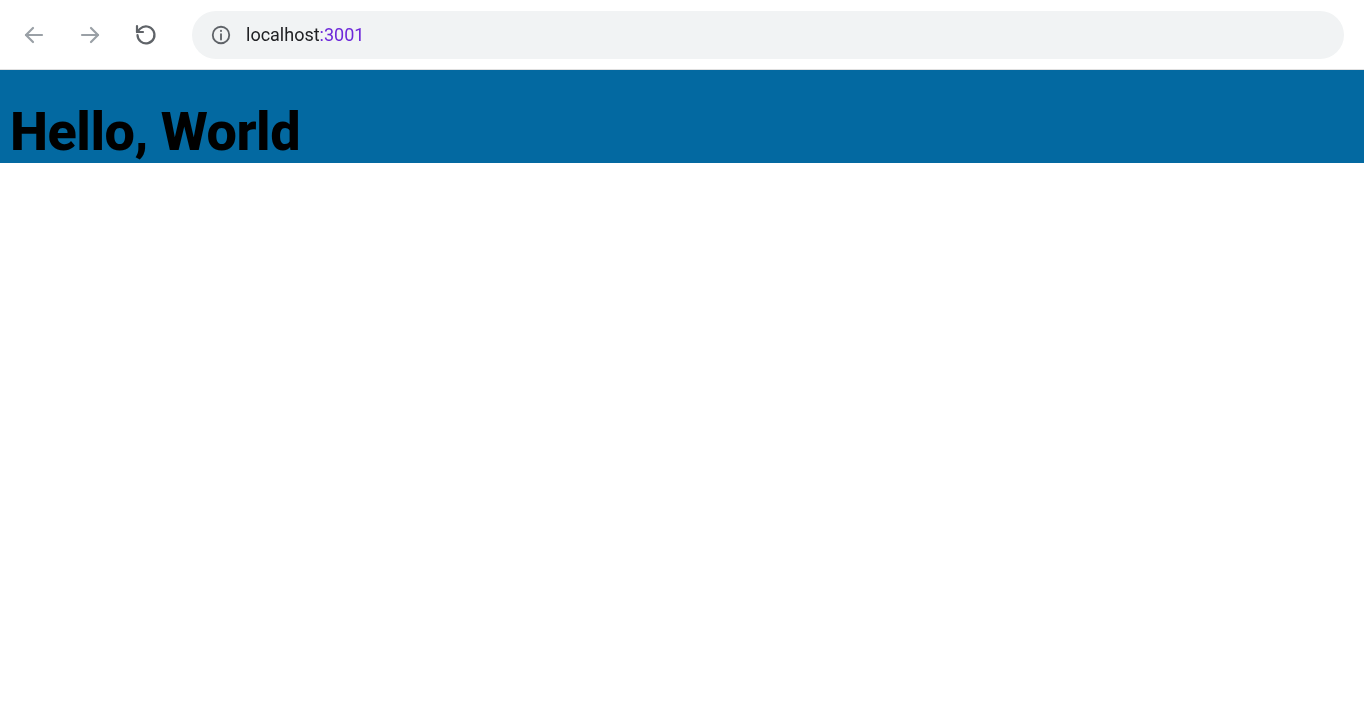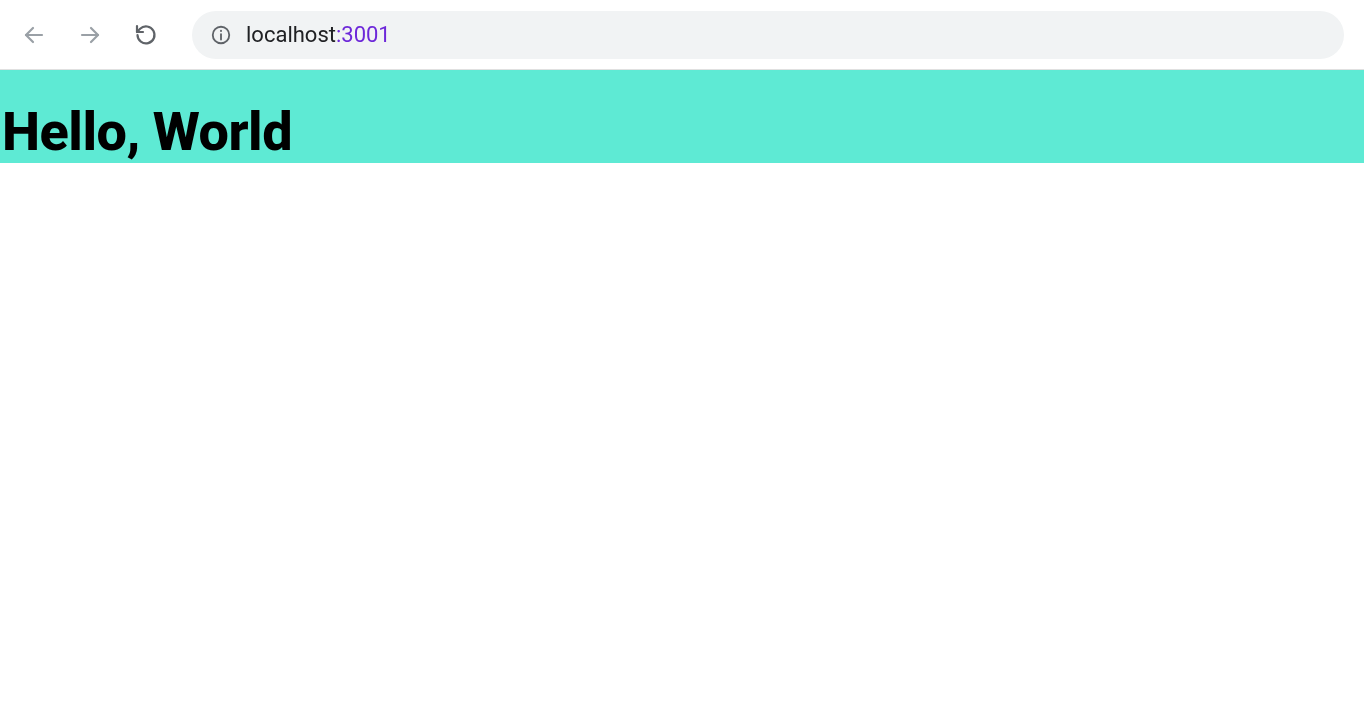--- a/index.html
+++ b/index.html
@@ -57,34 +57,34 @@
       display: flex;
       align-items: center;
       justify-content: center;
       flex-shrink: 0;
     }
     .info-icon svg {
       width: 22px;
       height: 22px;
     }
     .url-text {
-      font-size: 22px;
+      font-size: 18px;
       color: #202124;
       display: flex;
       align-items: baseline;
     }
     .url-host {
       color: #202124;
     }
     .url-port {
       color: #6d28d9;
     }
     .page-content {
-      padding: 30px 0 0 0;
-      background: #5eead4;
+      padding: 30px 0 0 8px;
+      background: #0369a1;
     }
     .page-heading {
       font-size: 54px;
       font-weight: 800;
       color: #000;
       letter-spacing: -0.5px;
       margin-left: 2px;
     }
   </style>
 </head>

